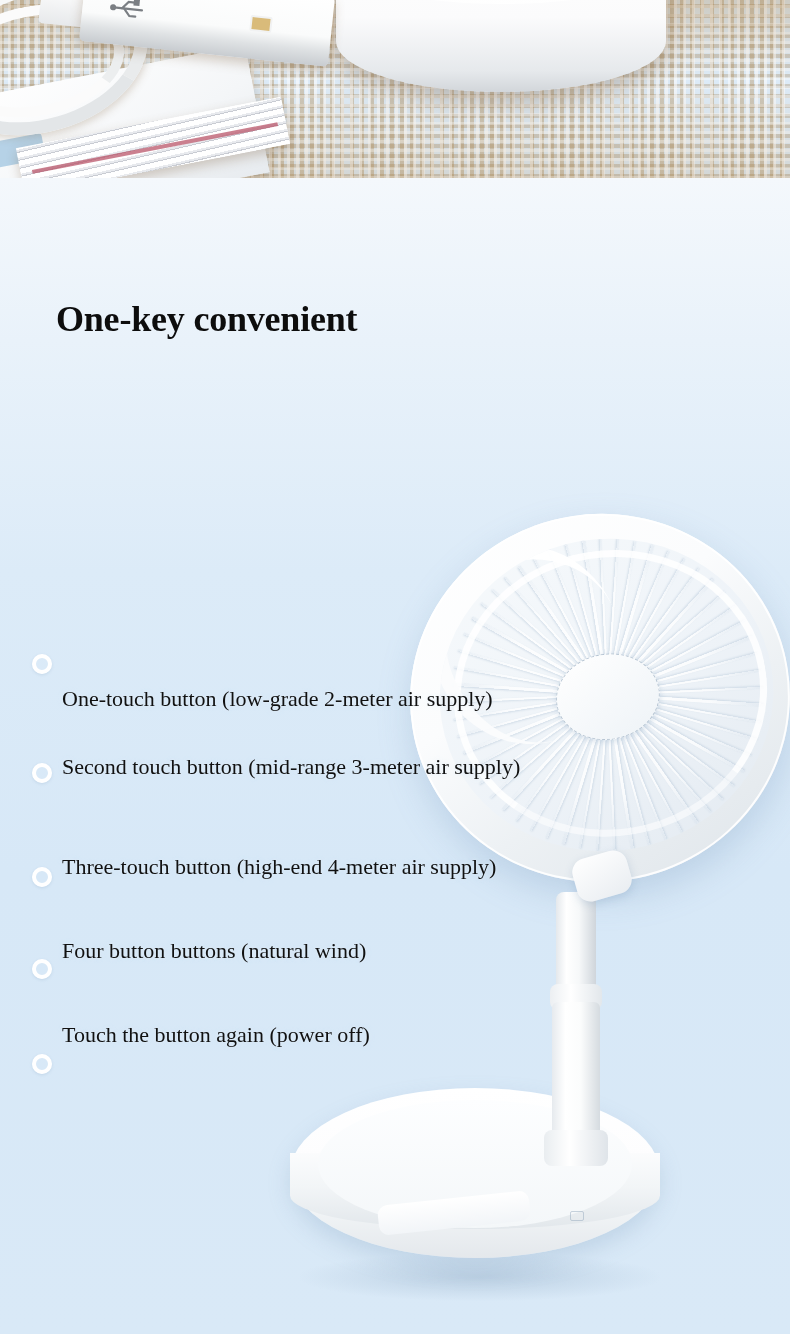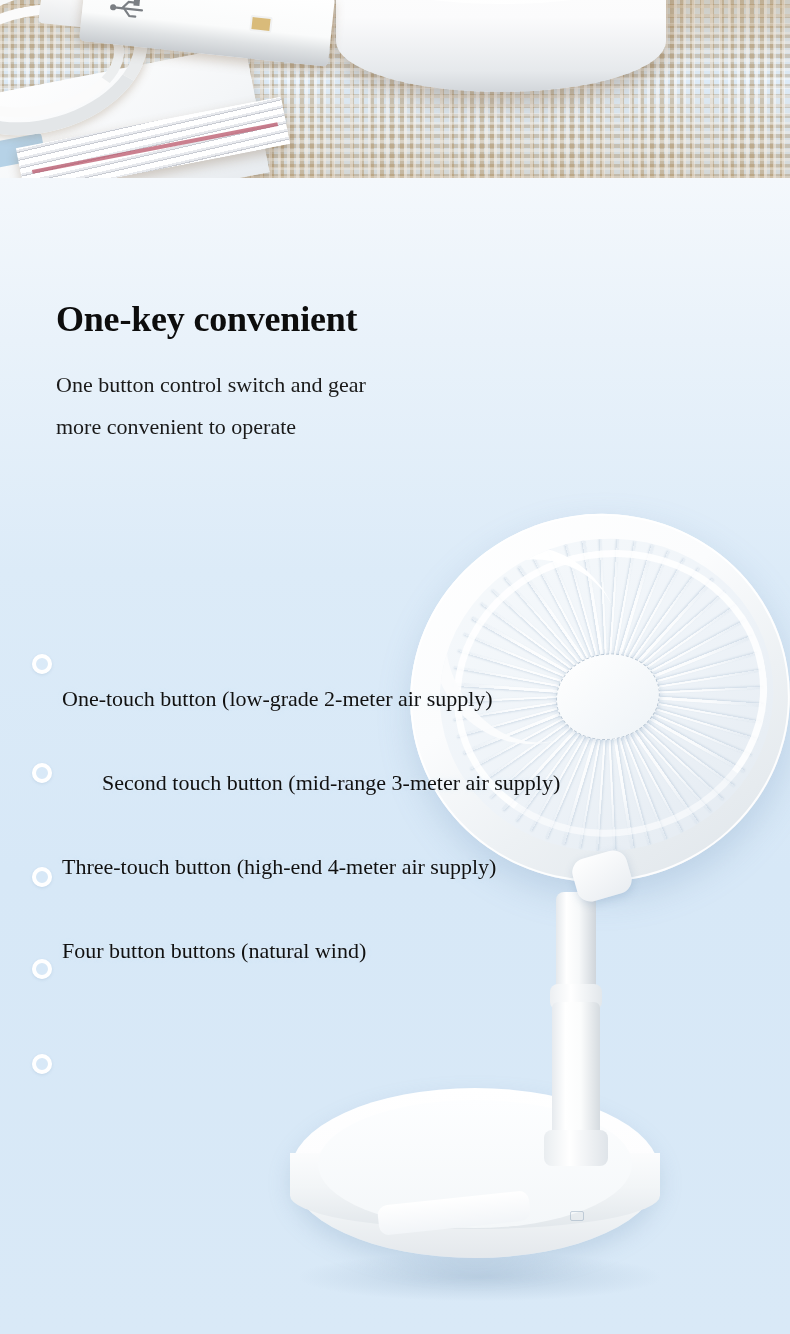--- a/index.html
+++ b/index.html
@@ -293,24 +293,20 @@
       </g>
       <circle cx="5" cy="13" r="3" fill="#7b7f84"></circle>
       <rect x="25" y="3" width="6" height="6" fill="#7b7f84"></rect>
     </svg>
     <div class="usb-chip"></div>
   </div>
 
   <div class="panel">
 
     <h1 class="heading">One-key convenient</h1>
-    <div class="subtitle">
-      <div>One button control switch and gear</div>
-      <div>more convenient to operate</div>
-    </div>
 
     <div class="fan">
       <div class="base-shadow"></div>
 
       <div class="fan-head">
         <div class="fan-rim"></div>
         <div class="fan-inner">
           <div id="spokes">
               <div class="spoke thick" style="transform: rotate(0deg);"></div>
               <div class="spoke" style="transform: rotate(6.42857deg);"></div>
@@ -385,22 +381,23 @@
       <div class="base-side"></div>
       <div class="base-top-inset"></div>
       <div class="base-groove"></div>
       <div class="base-dot"></div>
     </div>
 
     <div class="list" id="feature-list">
         <div class="bullet-ring" style="top: 476px; left: 32px;"></div>
         <div class="bullet-text" style="top: 508px;">One-touch button (low-grade 2-meter air supply)</div>
         <div class="bullet-ring" style="top: 585px; left: 32px;"></div>
-        <div class="bullet-text" style="top: 592px; margin-left: 40px;">Second touch button (mid-range 3-meter air supply)</div>
+        <div class="bullet-text" style="top: 576px;">Second touch button (mid-range 3-meter air supply)</div>
         <div class="bullet-ring" style="top: 689px; left: 32px;"></div>
         <div class="bullet-text" style="top: 676px;">Three-touch button (high-end 4-meter air supply)</div>
         <div class="bullet-ring" style="top: 781px; left: 32px;"></div>
         <div class="bullet-text" style="top: 760px;">Four button buttons (natural wind)</div>
         <div class="bullet-ring" style="top: 876px; left: 32px;"></div>
+        <div class="bullet-text" style="top: 844px;">Touch the button again (power off)</div>
       </div>
 
   </div>
 </div>
 
 </body></html>

